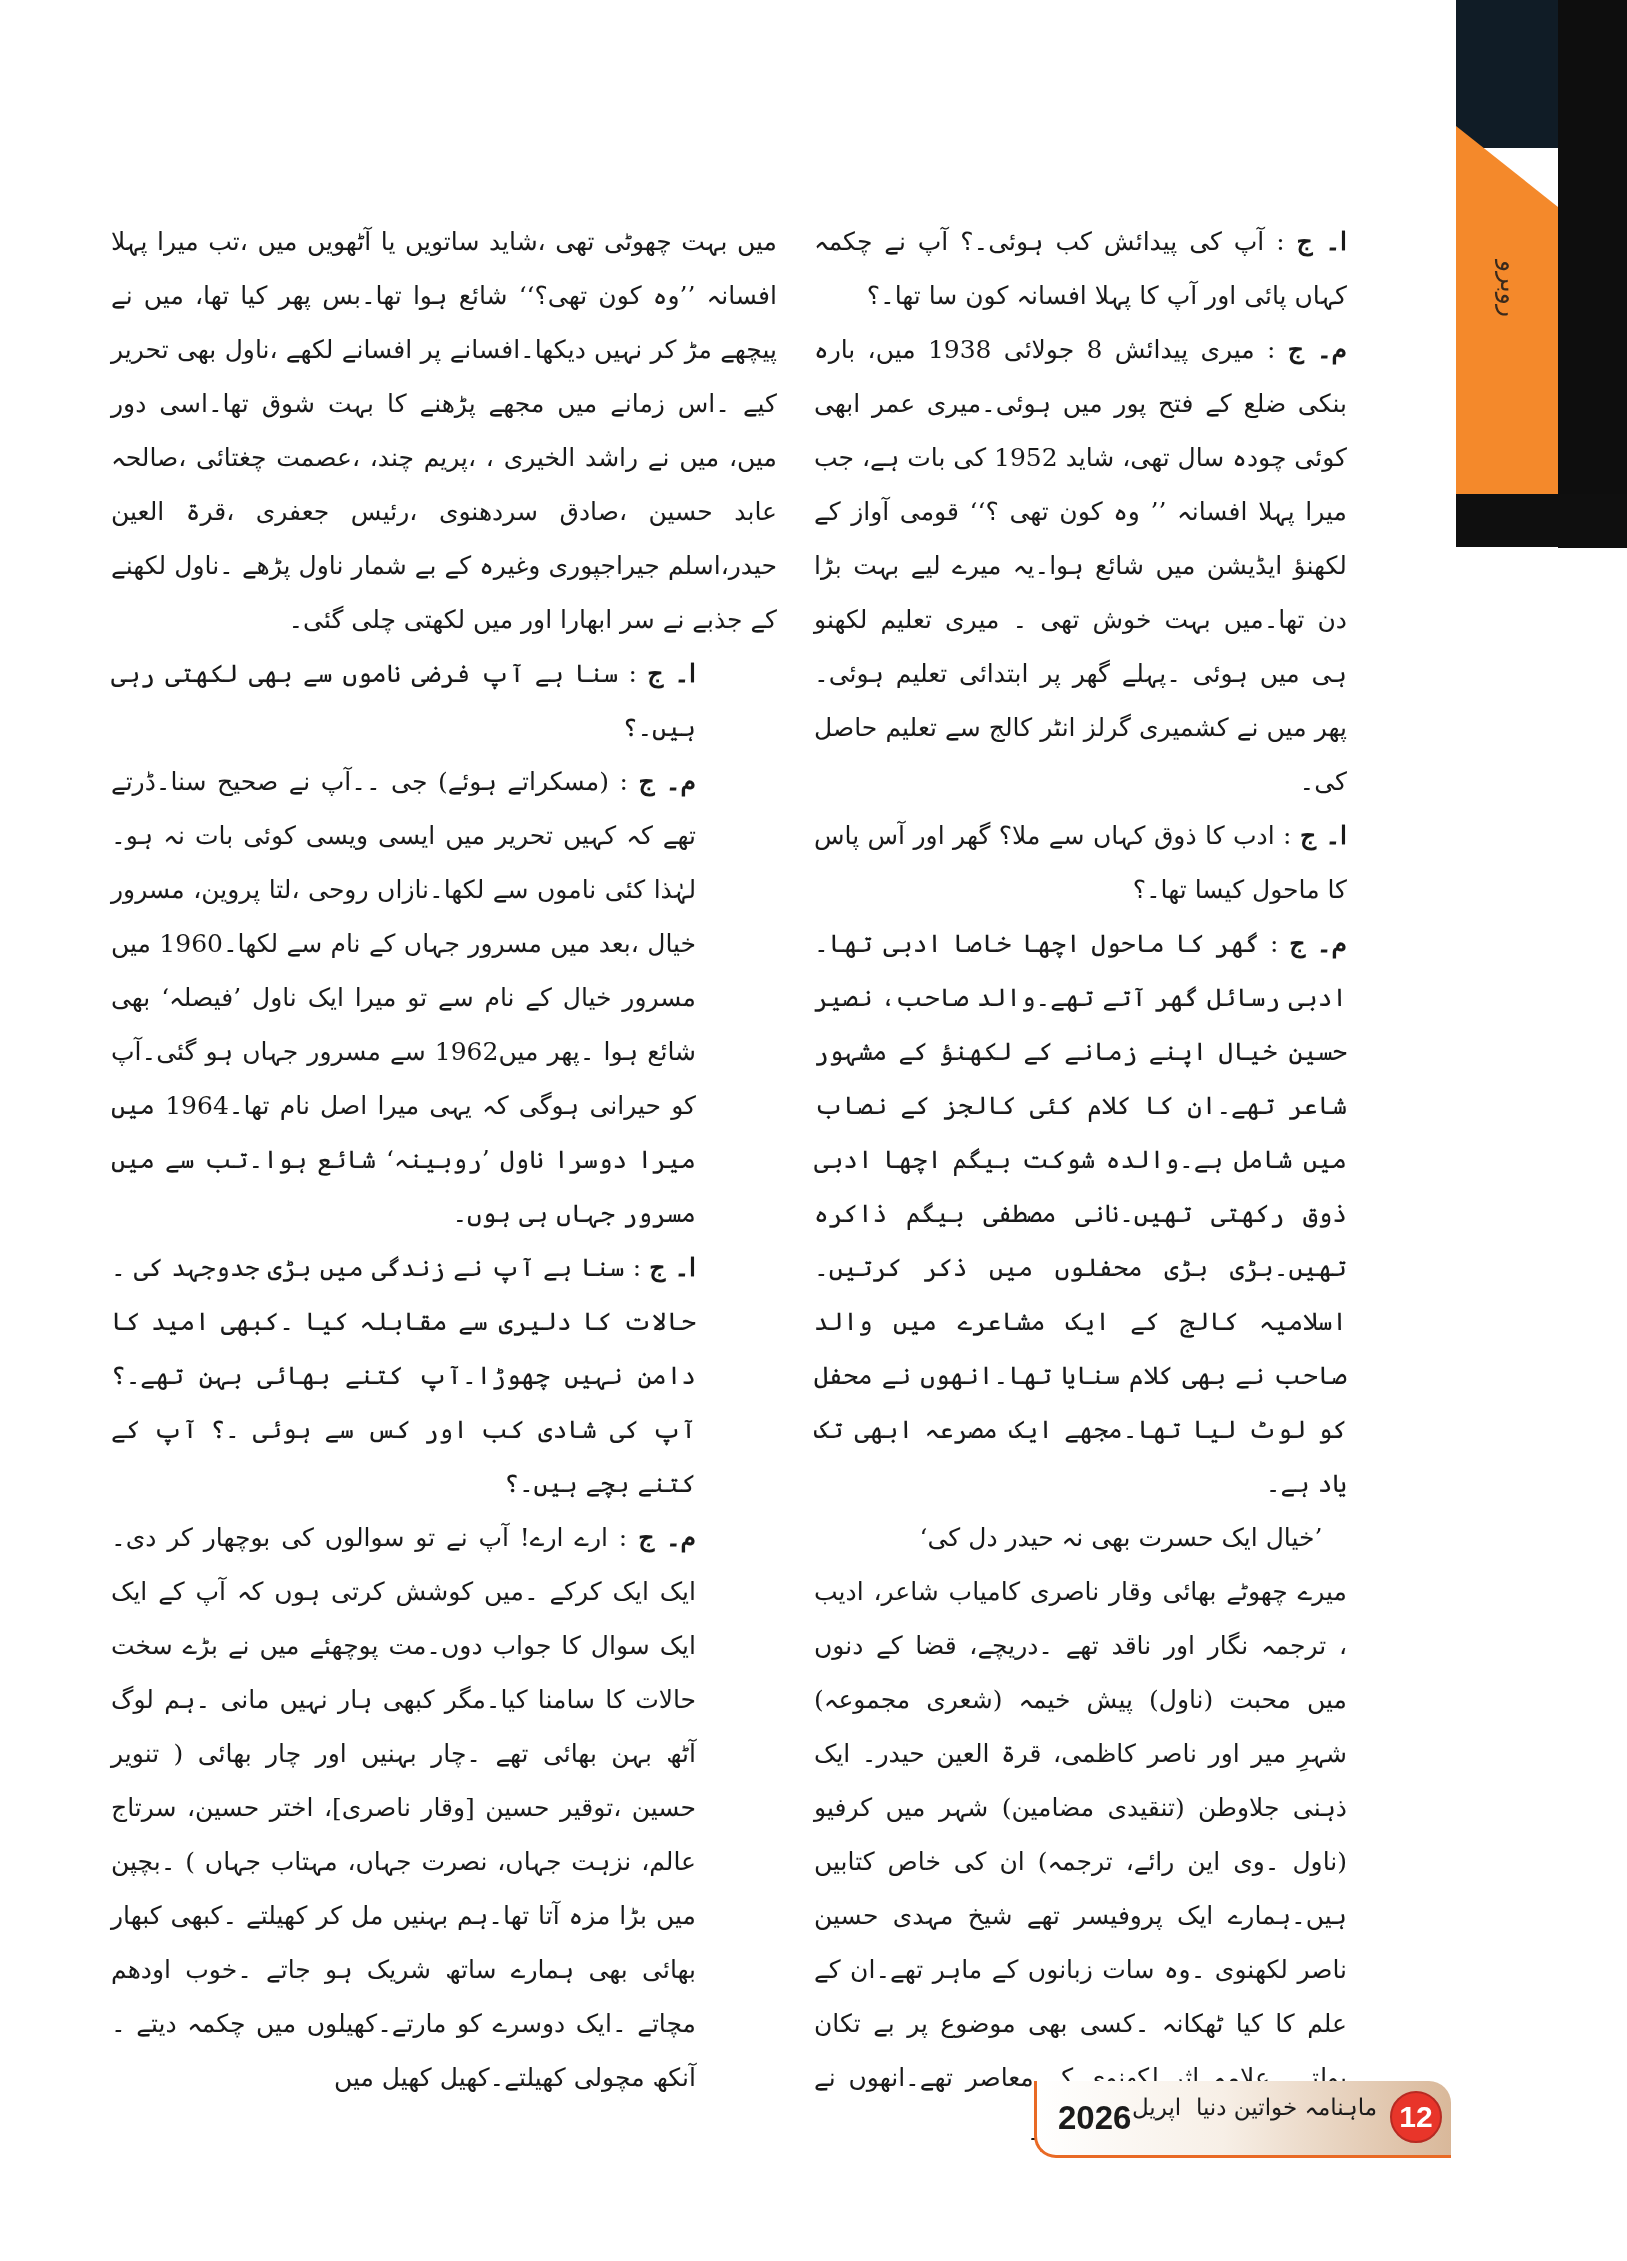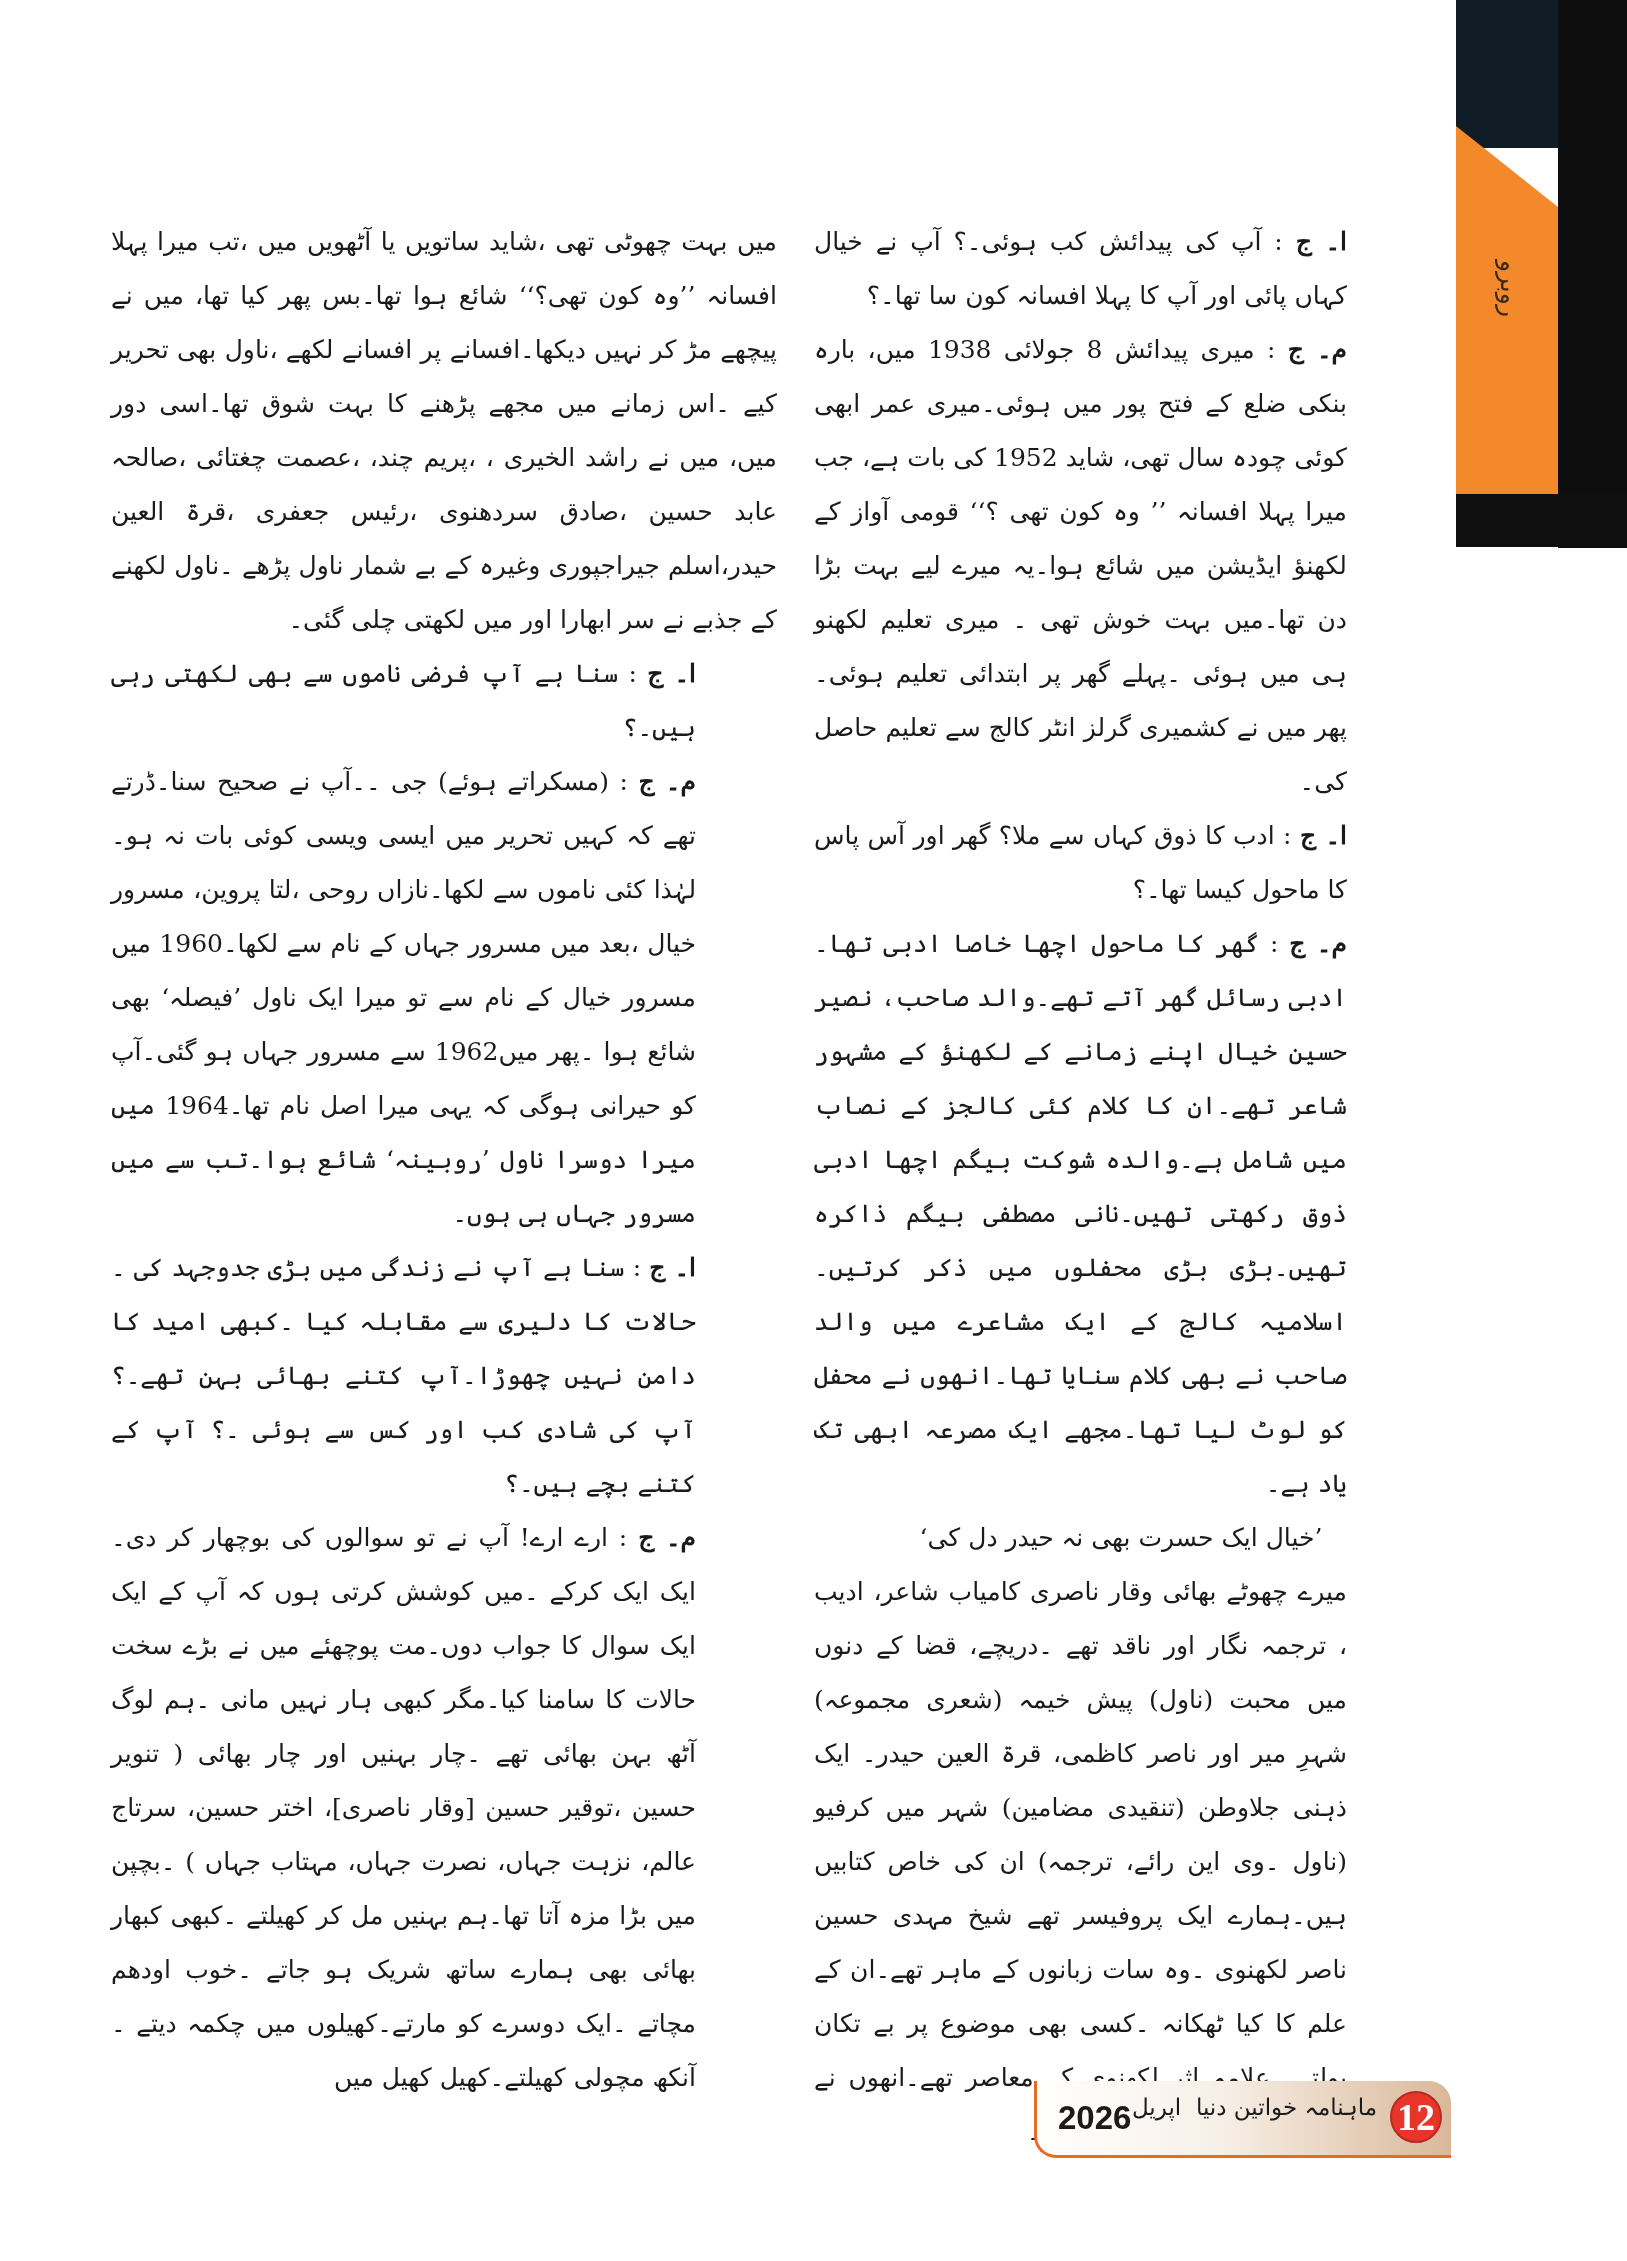--- a/index.html
+++ b/index.html
@@ -23,35 +23,35 @@
   .col .verse { text-align: center; }
   .col .indent { padding-right: 81px; }
 
   
   .footer { position: absolute; left: 1034px; top: 2081px; width: 417px; height: 77px; border-radius: 0 22px 0 22px;
             background: linear-gradient(90deg, #ffffff 0%, #f7efe6 45%, #d9b89a 100%);
             border-left: 3.7px solid #e96a25; border-bottom: 3.7px solid #e96a25; box-sizing: border-box; }
   .footer-year { position: absolute; left: 21px; top: 18px; font-family: "Liberation Sans", sans-serif; font-weight: bold; font-size: 33px; color: #1b1b1b; }
   .footer-mag { position: absolute; left: 118px; top: 13.3px; width: 222px; direction: rtl; text-align: left; font-family: "DejaVu Serif", serif; font-size: 23px; color: #1b1b1b; white-space: nowrap; }
   .footer-page { position: absolute; right: 9px; top: 10.4px; width: 52px; height: 52px; border-radius: 50%; background: #e8352a; border: 2.2px solid #b72a22;
-                 box-sizing: border-box; display: flex; align-items: center; justify-content: center; font-family: Liberation Serif, serif; font-weight: bold; font-size: 38px; color: #ffffff; }
+                 box-sizing: border-box; display: flex; align-items: center; justify-content: center; font-family: Liberation Sans, sans-serif; font-weight: bold; font-size: 30px; color: #ffffff; }
 </style>
 </head>
 <body>
 
 <div class="side-black-right"></div>
 <div class="side-navy"></div>
 <div class="side-orange"></div>
 <div class="side-black-bottom"></div>
 <div class="side-label">
   <span>روبرو</span>
 </div>
 
 <div class="col col-right">
-  <p class="indent"><span class="tag">ا۔ ج</span> <span>: آپ کی پیدائش کب ہوئی۔؟ آپ نے خیال کہاں پائی اور آپ کا پہلا افسانہ کون سا تھا۔؟</span></p>
+  <p class="indent"><span class="tag">ا۔ ج</span> <span>: آپ کی پیدائش کب ہوئی۔؟ آپ نے چکمہ کہاں پائی اور آپ کا پہلا افسانہ کون سا تھا۔؟</span></p>
   <p class="indent"><span class="tag">م۔ ج</span> <span>: میری پیدائش 8 جولائی 1938 میں، بارہ بنکی ضلع کے فتح پور میں ہوئی۔میری عمر ابھی کوئی چودہ سال تھی، شاید 1952 کی بات ہے، جب میرا پہلا افسانہ ’’ وہ کون تھی ؟‘‘ قومی آواز کے لکھنؤ ایڈیشن میں شائع ہوا۔یہ میرے لیے بہت بڑا دن تھا۔میں بہت خوش تھی ۔ میری تعلیم لکھنو ہی میں ہوئی ۔پہلے گھر پر ابتدائی تعلیم ہوئی۔پھر میں نے کشمیری گرلز انٹر کالج سے تعلیم حاصل کی۔</span></p>
   <p class="indent"><span class="tag">ا۔ ج</span> <span>: ادب کا ذوق کہاں سے ملا؟ گھر اور آس پاس کا ماحول کیسا تھا۔؟</span></p>
   <p class="indent"><span class="tag">م۔ ج</span> <span>: گھر کا ماحول اچھا خاصا ادبی تھا۔ادبی رسائل گھر آتے تھے۔والد صاحب، نصیر حسین خیال اپنے زمانے کے لکھنؤ کے مشہور شاعر تھے۔ان کا کلام کئی کالجز کے نصاب میں شامل ہے۔والدہ شوکت بیگم اچھا ادبی ذوق رکھتی تھیں۔نانی مصطفی بیگم ذاکرہ تھیں۔بڑی بڑی محفلوں میں ذکر کرتیں۔اسلامیہ کالج کے ایک مشاعرے میں والد صاحب نے بھی کلام سنایا تھا۔انھوں نے محفل کو لوٹ لیا تھا۔مجھے ایک مصرعہ ابھی تک یاد ہے۔</span></p>
   <p class="verse">’خیال ایک حسرت بھی نہ حیدر دل کی‘</p>
   <p class="indent">میرے چھوٹے بھائی وقار ناصری کامیاب شاعر، ادیب ، ترجمہ نگار اور ناقد تھے ۔دریچے، قضا کے دنوں میں محبت (ناول) پیش خیمہ (شعری مجموعہ) شہرِ میر اور ناصر کاظمی، قرۃ العین حیدر۔ ایک ذہنی جلاوطن (تنقیدی مضامین) شہر میں کرفیو (ناول ۔وی این رائے، ترجمہ) ان کی خاص کتابیں ہیں۔ہمارے ایک پروفیسر تھے شیخ مہدی حسین ناصر لکھنوی ۔وہ سات زبانوں کے ماہر تھے۔ان کے علم کا کیا ٹھکانہ ۔کسی بھی موضوع پر بے تکان بولتے ۔علامہ اثر لکھنوی کے معاصر تھے۔انھوں نے اپنی قبر کے کتبے پر لکھوایا تھا۔</p>
 
 </div>
 
 <div class="col col-left">
   <p>میں بہت چھوٹی تھی ،شاید ساتویں یا آٹھویں میں ،تب میرا پہلا افسانہ ’’وہ کون تھی؟‘‘ شائع ہوا تھا۔بس پھر کیا تھا، میں نے پیچھے مڑ کر نہیں دیکھا۔افسانے پر افسانے لکھے ،ناول بھی تحریر کیے ۔اس زمانے میں مجھے پڑھنے کا بہت شوق تھا۔اسی دور میں، میں نے راشد الخیری ، ،پریم چند، ،عصمت چغتائی ،صالحہ عابد حسین ،صادق سردھنوی ،رئیس جعفری ،قرۃ العین حیدر،اسلم جیراجپوری وغیرہ کے بے شمار ناول پڑھے ۔ناول لکھنے کے جذبے نے سر ابھارا اور میں لکھتی چلی گئی۔</p>

